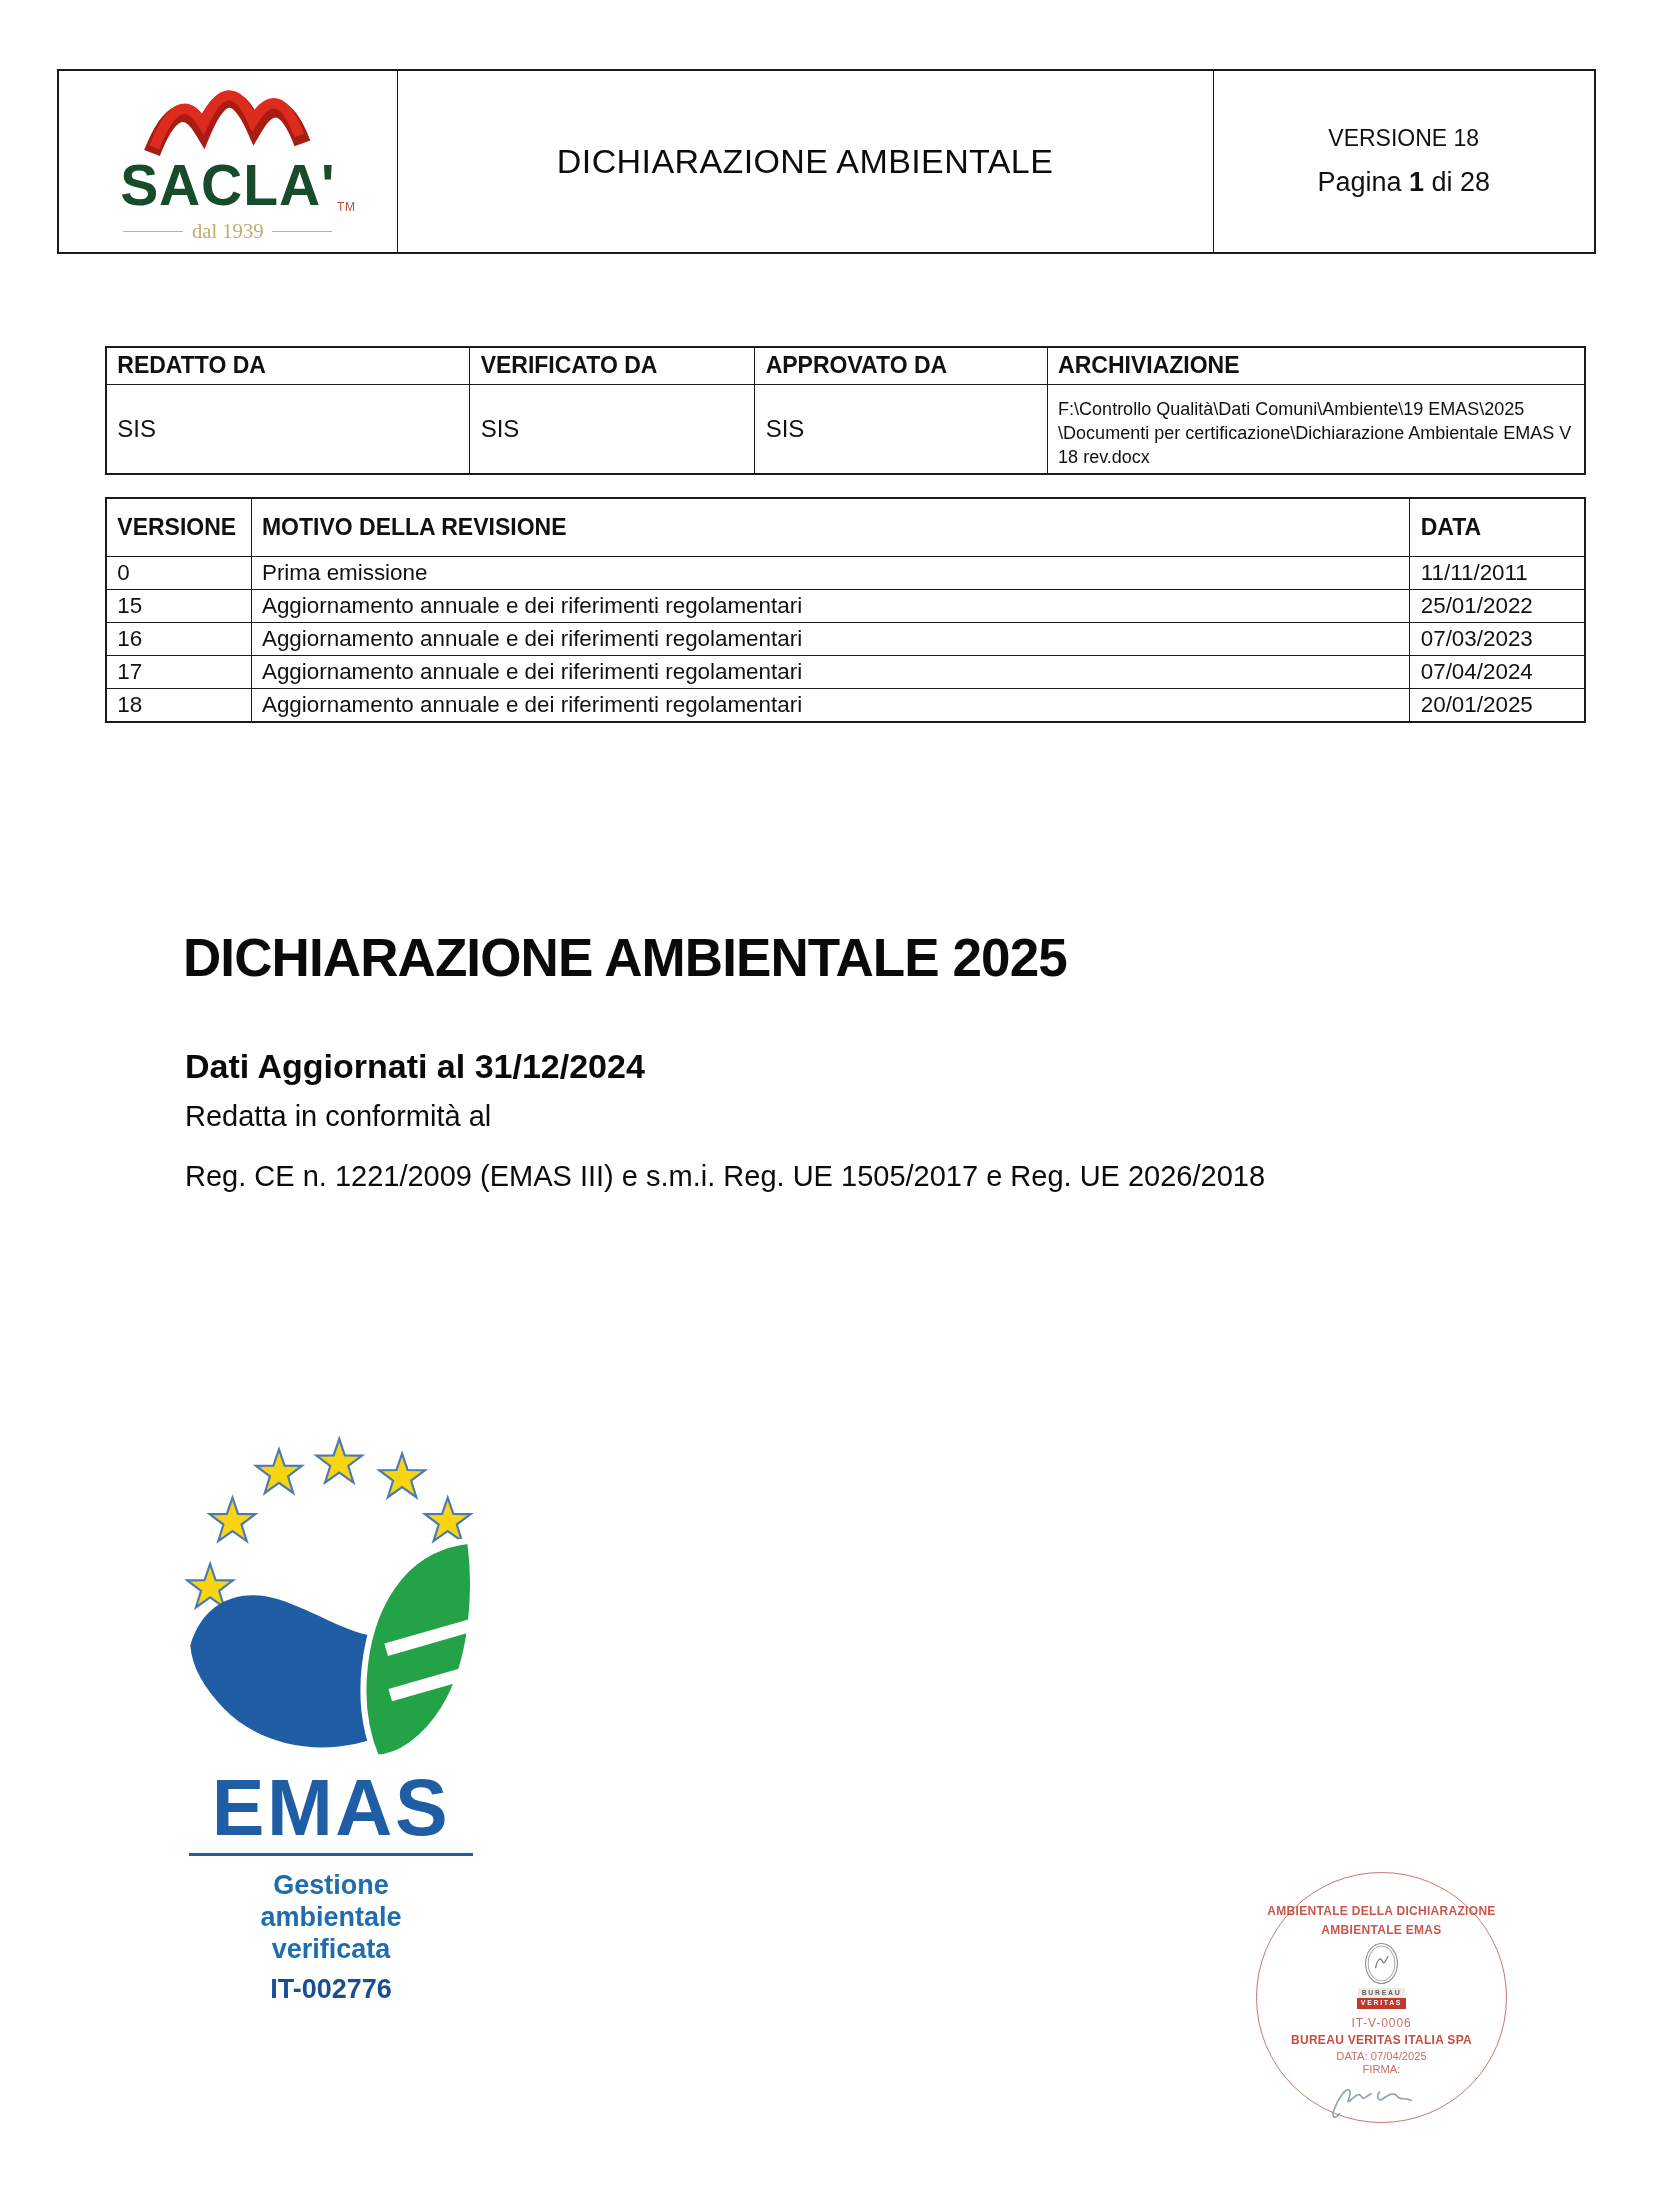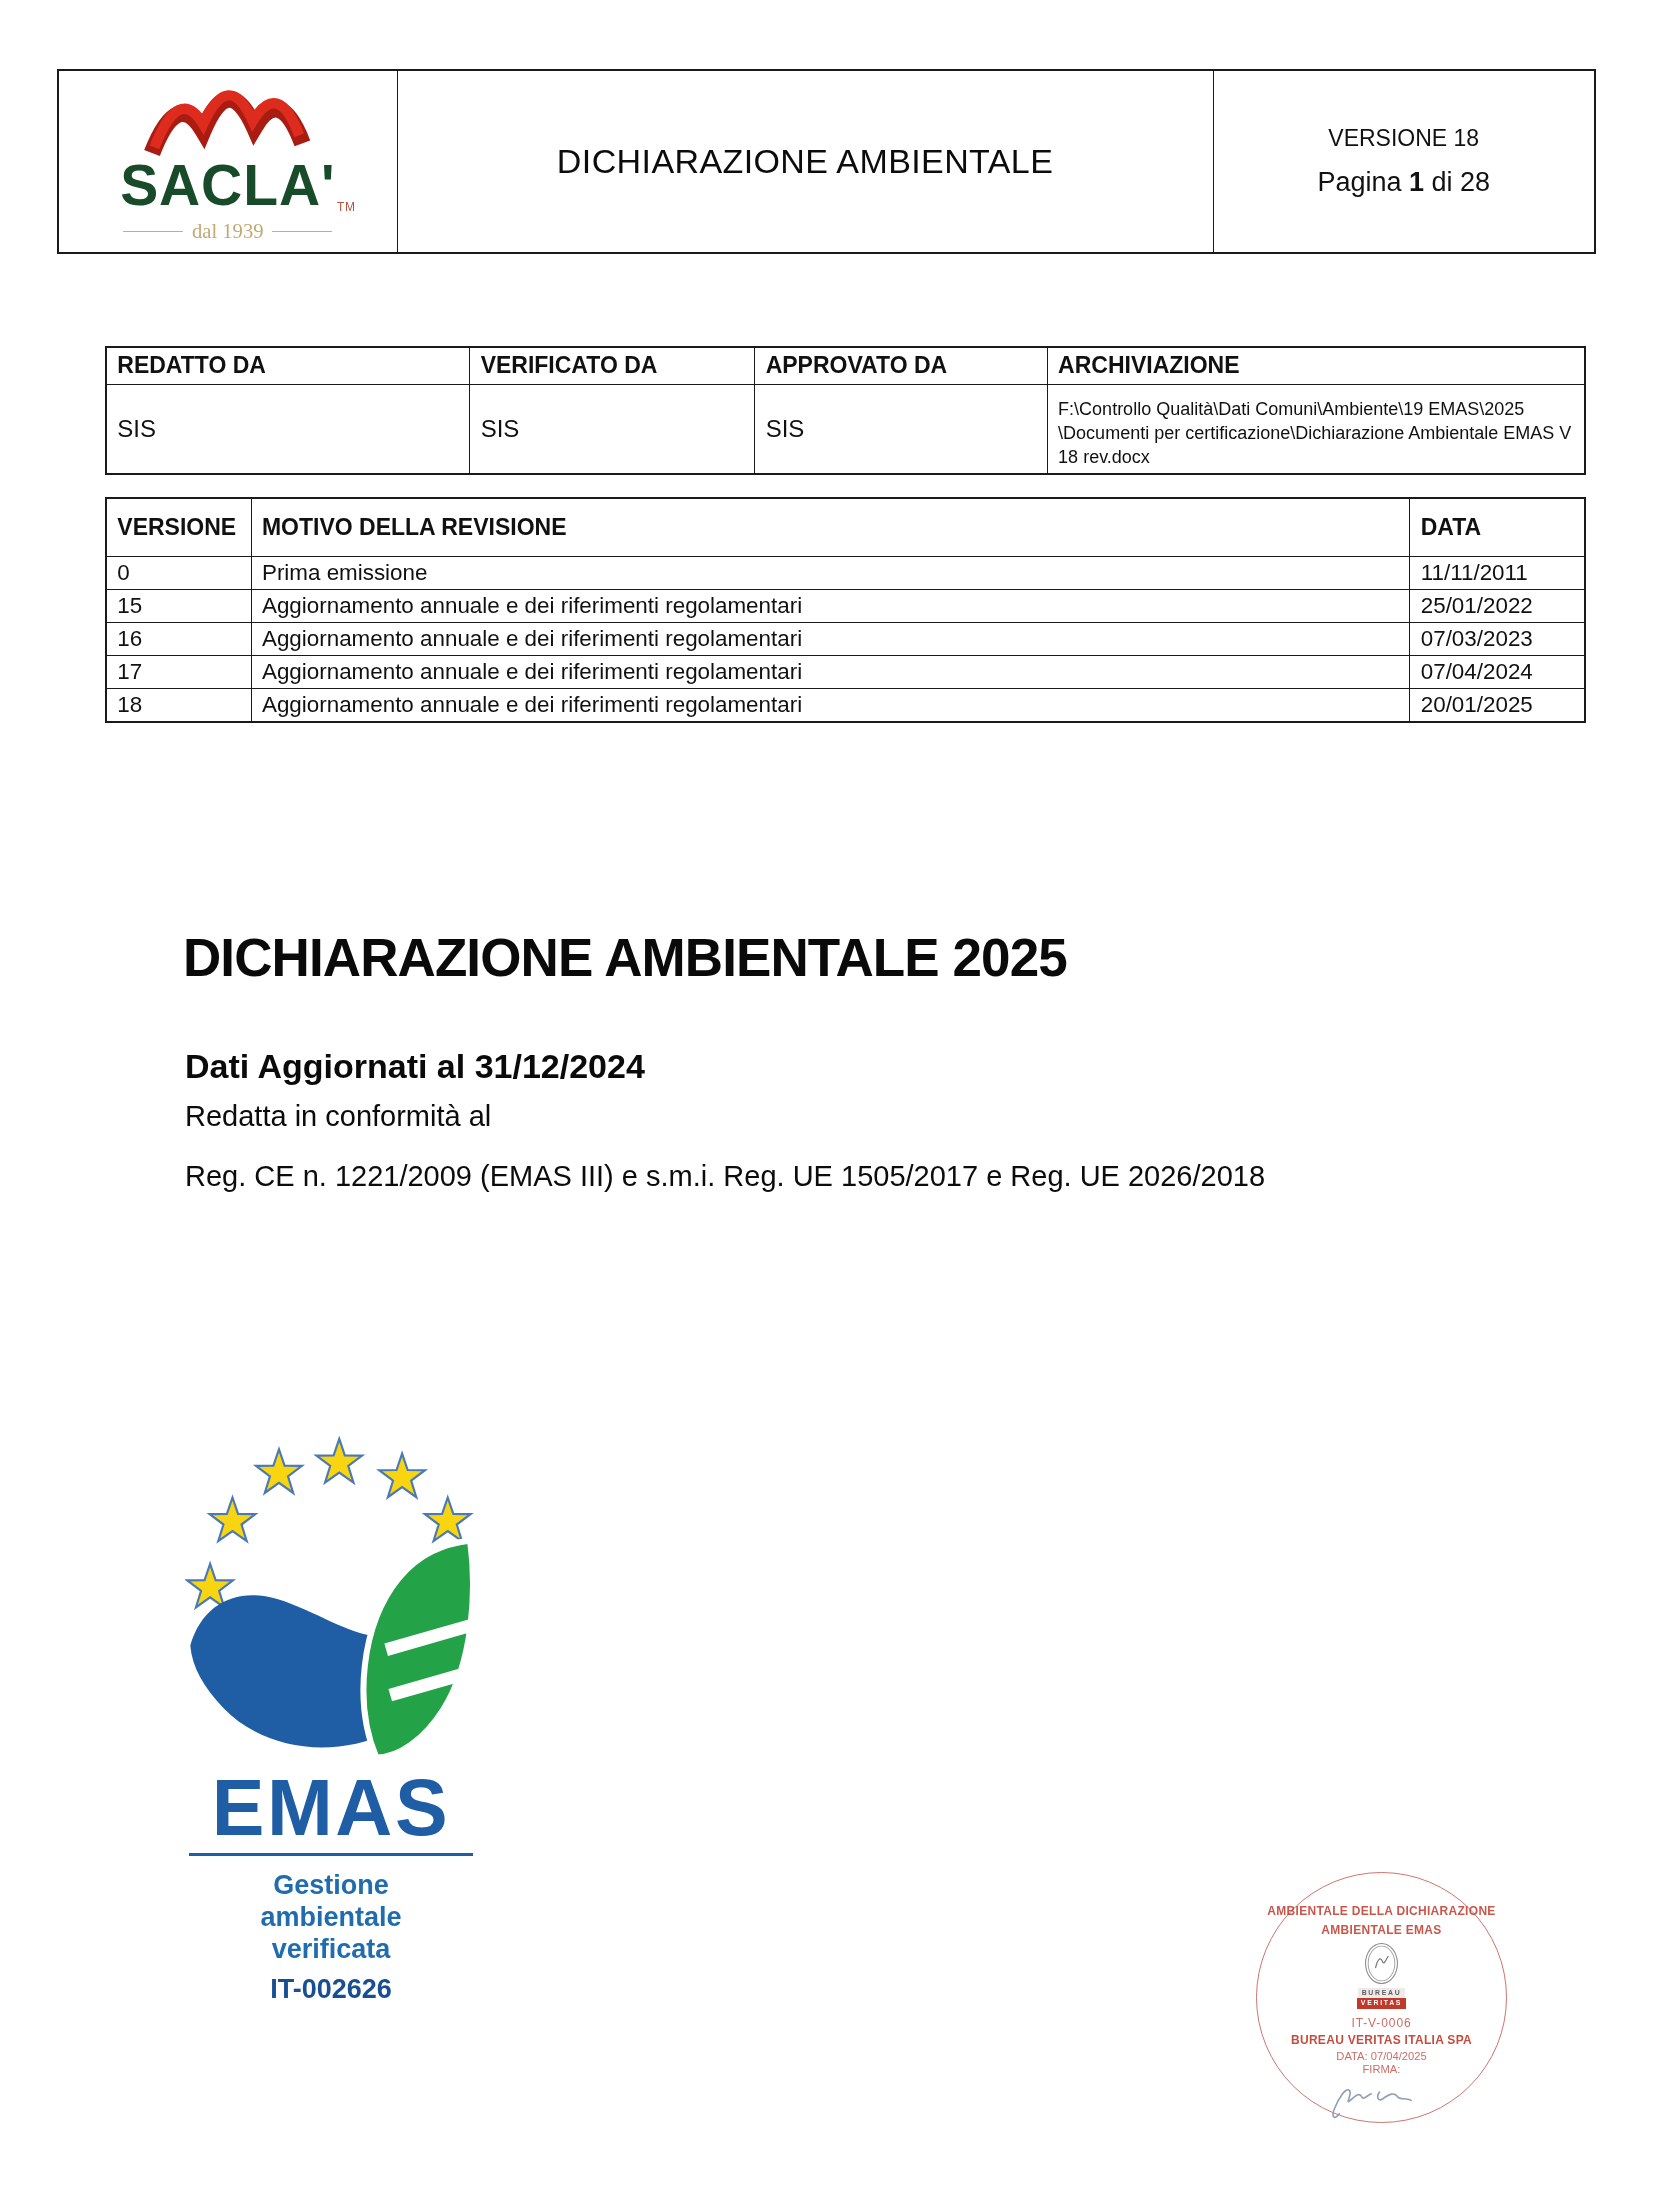--- a/index.html
+++ b/index.html
@@ -196,21 +196,21 @@
              C 339 200, 334 282, 300 336 C 278 371, 248 392, 222 392 Z"></path>
         <g transform="rotate(-16 275 270)">
           <rect x="236" y="248" width="112" height="15" fill="#ffffff"></rect>
           <rect x="226" y="300" width="122" height="15" fill="#ffffff"></rect>
         </g>
       </g>
     </svg>
     <div class="emas-word">EMAS</div>
     <div class="emas-rule"></div>
     <div class="emas-caption">Gestione ambientale verificata</div>
-    <div class="emas-reg">IT-002626</div>
+    <div class="emas-reg">IT-002776</div>
   </div>
 
   <div class="stamp">
     <div class="stamp-line">AMBIENTALE DELLA DICHIARAZIONE</div>
     <div class="stamp-line">AMBIENTALE EMAS</div>
     <div class="bv-medallion">
       <svg width="19" height="24" viewBox="0 0 22 28">
         <path d="M4 20 C6 10 10 6 12 12 C14 18 17 8 19 6" fill="none" stroke="#777" stroke-width="1.4"></path>
       </svg>
     </div>

